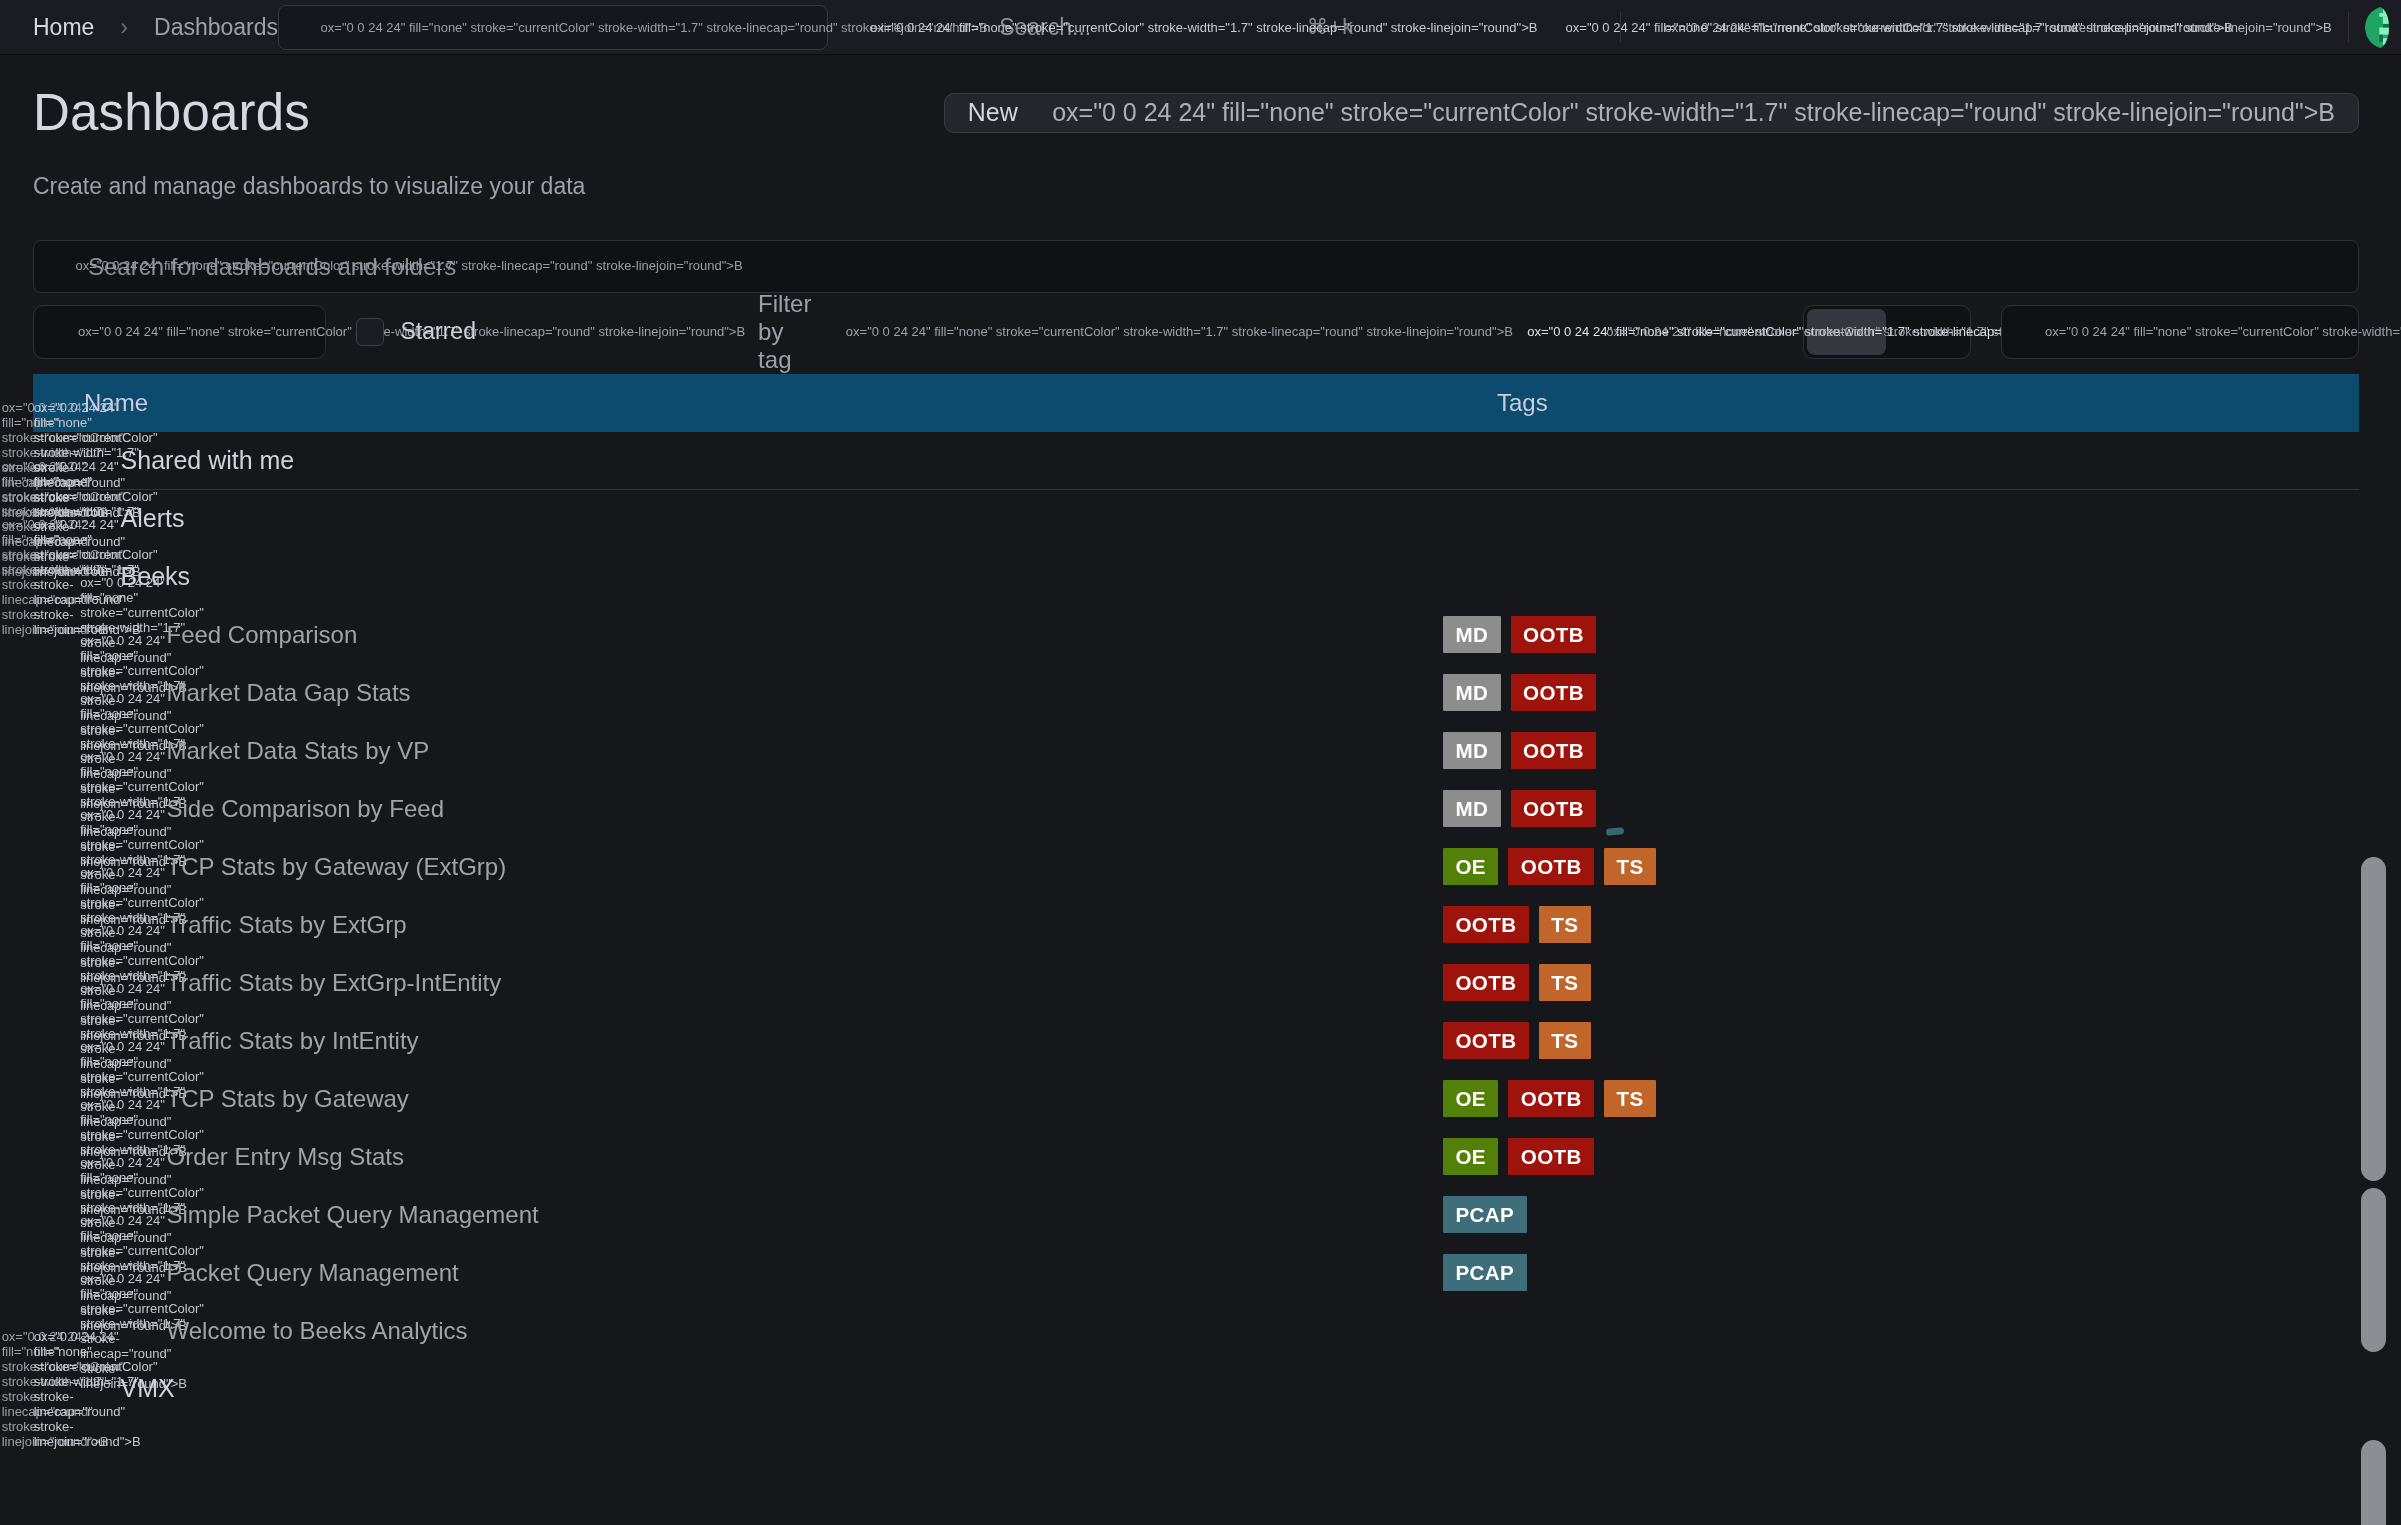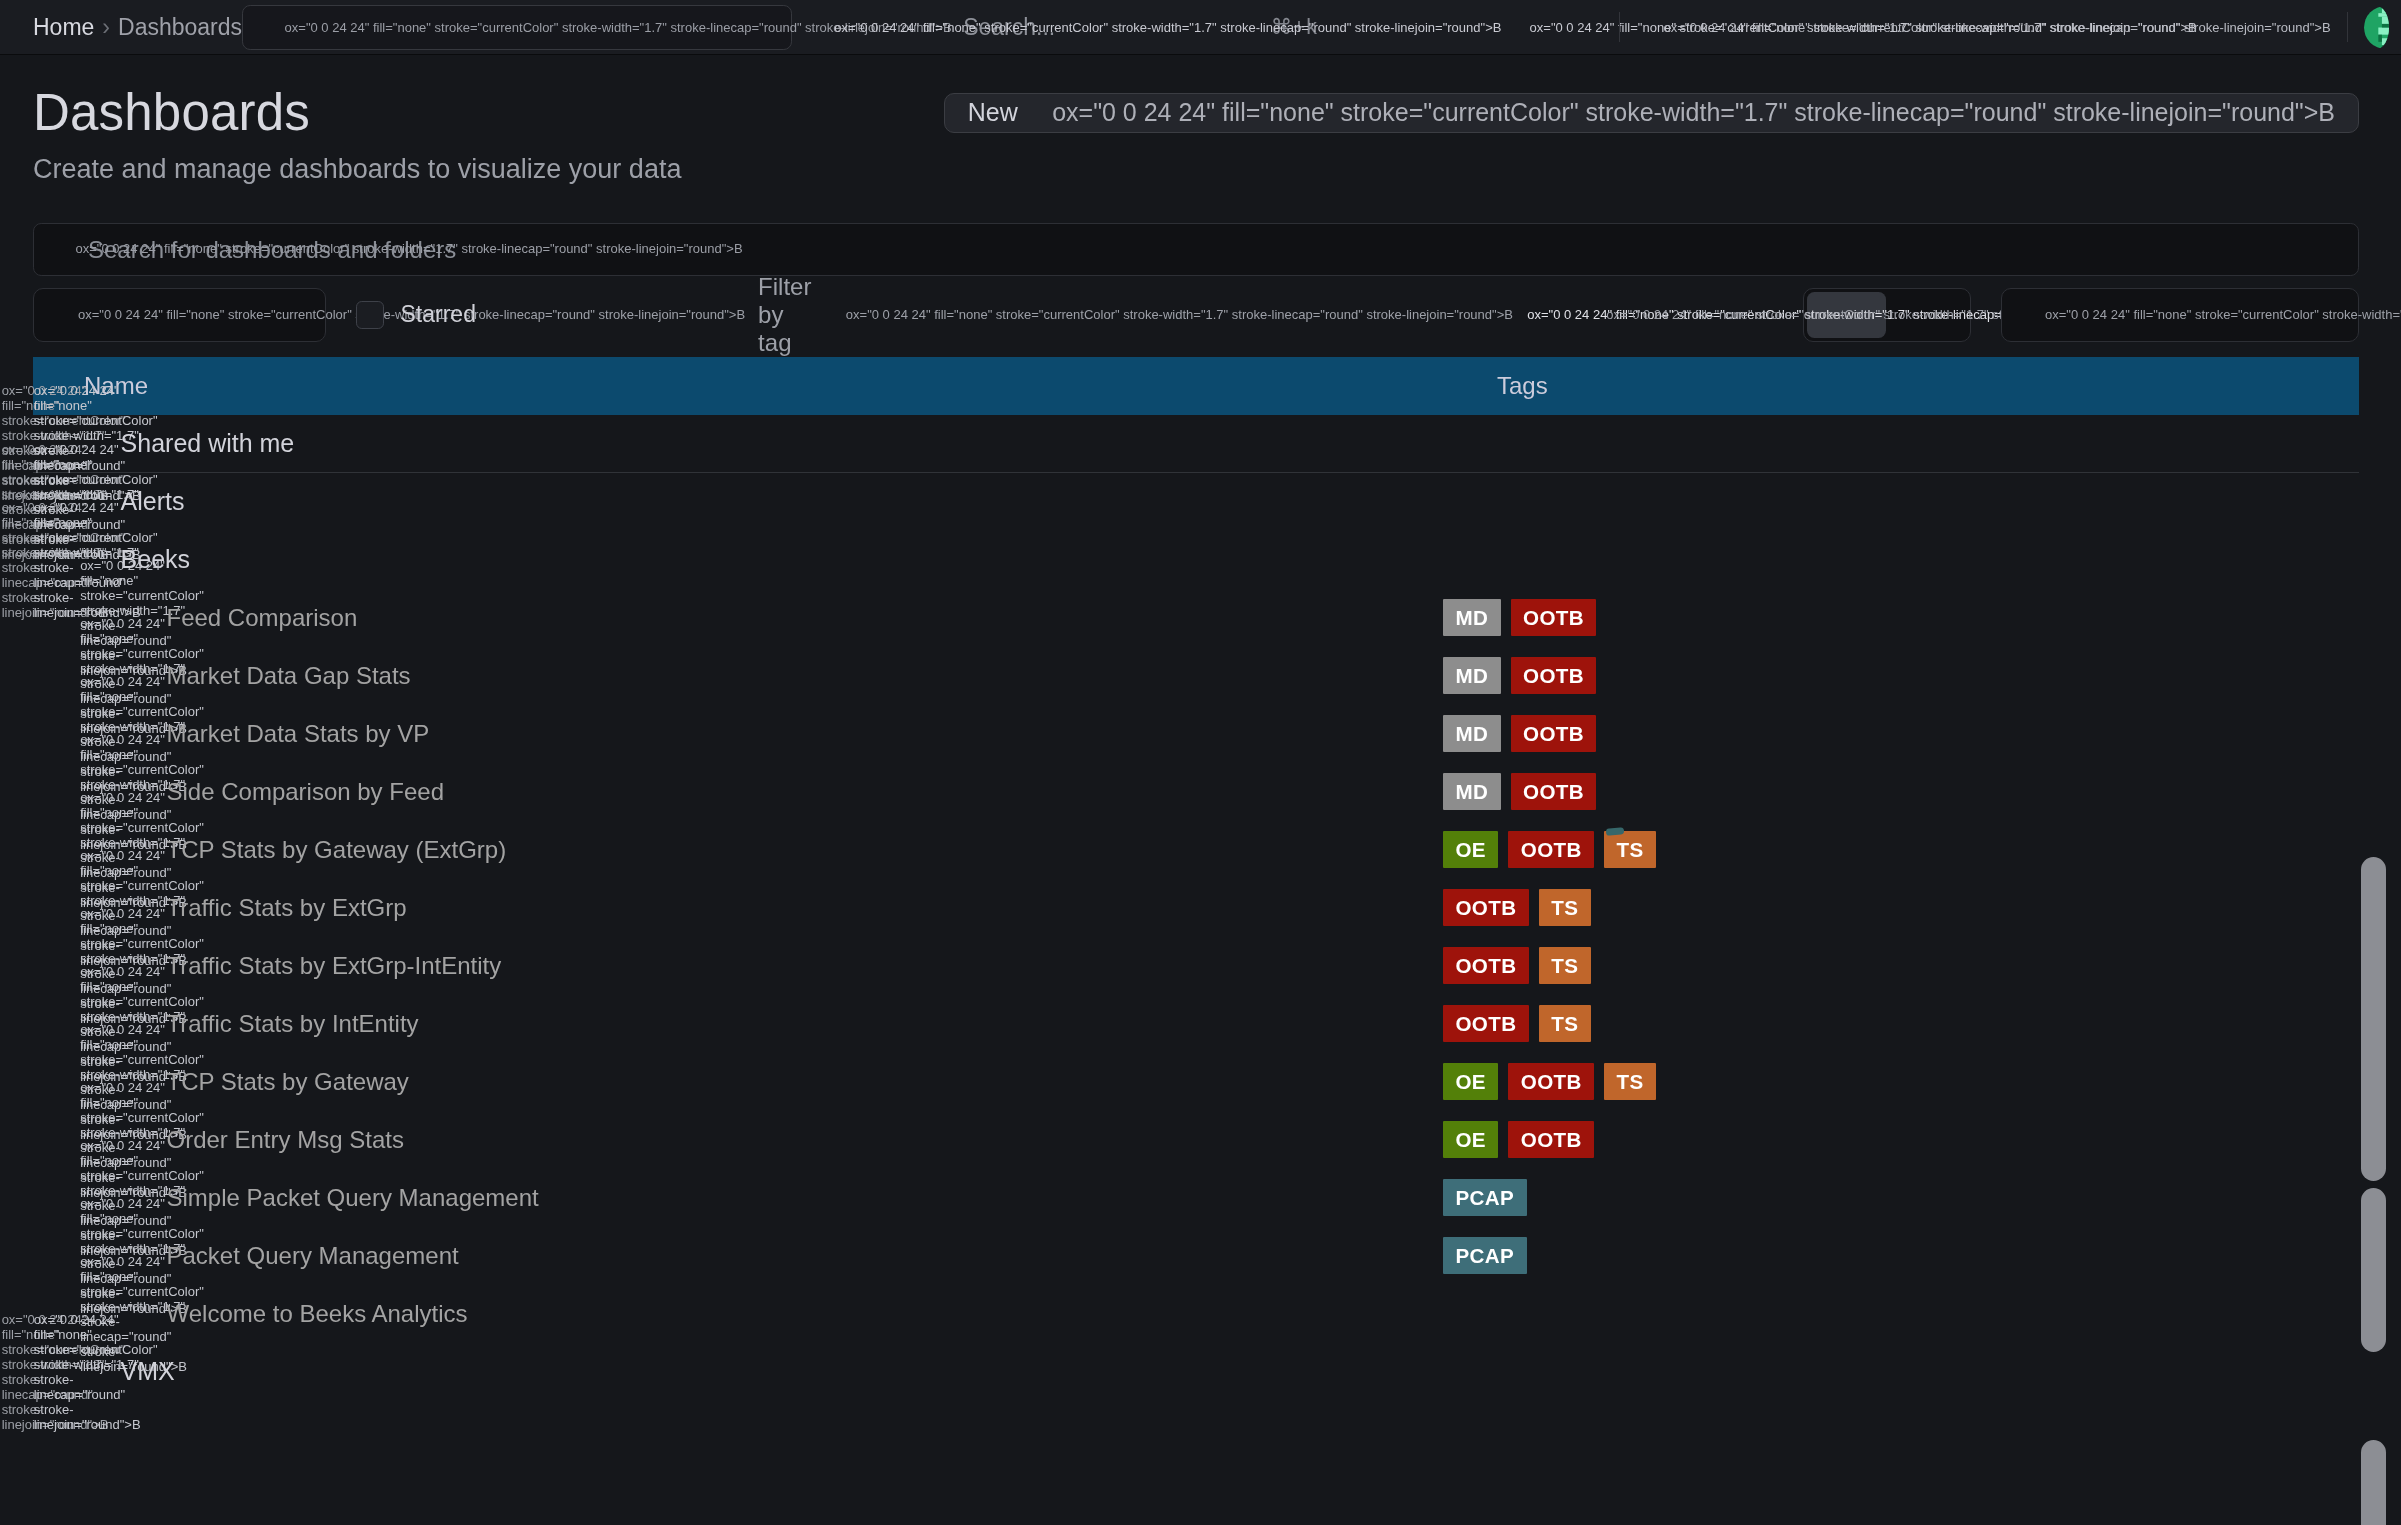--- a/index.html
+++ b/index.html
@@ -12,21 +12,21 @@
   }
   .icon { display: inline-flex; align-items: center; justify-content: center; flex: none; }
   .icon svg { display: block; }
 
   
   .topbar {
     height: 55px; background: #1a1c21; border-bottom: 0.8px solid #0a0b0d;
     display: flex; align-items: center; justify-content: space-between;
     padding: 0 12.4px 0 33px;
   }
-  .breadcrumb { display: flex; align-items: center; gap: 8px; font-size: 23px; }
+  .breadcrumb { display: flex; align-items: center; gap: 26px; font-size: 23px; }
   .bc-home { color: #d8d9e0; font-weight: 500; }
   .bc-sep { color: #6c6f76; }
   .bc-current { color: #9fa1a9; }
   .tb-right { display: flex; align-items: center; gap: 16.5px; }
   .tb-search {
     width: 569px; height: 45px; background: #16171c; border: 0.8px solid #36383e;
     border-radius: 8.2px; display: flex; align-items: center; gap: 11.5px;
     padding: 0 16.5px; color: #9b9ea6;
   }
   .tb-search input {
@@ -37,21 +37,21 @@
   .kbd-hint { color: #84878f; font-size: 21.4px; letter-spacing: 0.8px; }
   .tb-sep { width: 0.8px; height: 30px; background: #32343a; }
   .plus-group { display: flex; align-items: center; gap: 8.2px; color: #c9cad2; cursor: pointer; }
   .help-btn { color: #b9bbc3; }
   .avatar { width: 43px; height: 43px; border-radius: 50%; overflow: hidden; }
 
   
   .page { padding: 0 42px 0 33px; }
   .header-top { display: flex; justify-content: space-between; align-items: center; margin-top: 28px; }
   h1.page-title { font-size: 51px; font-weight: 500; color: #d7d8df; line-height: 59px; letter-spacing: 0.2px; }
-  .subtitle { margin-top: 13px; font-size: 27px; color: #9da0a8; line-height: 28px; }
+  .subtitle { margin-top: 30px; font-size: 23px; color: #9da0a8; line-height: 28px; }
   .new-btn {
     height: 40px; padding: 0 23px; background: #24262c; border: 0.8px solid #3b3d43;
     border-radius: 10px; display: flex; align-items: center; gap: 13px;
     color: #d3d4dc; font-size: 25px; font-weight: 500; cursor: pointer;
   }
   .new-btn .icon { color: #aeb0b8; }
 
   .search-row { margin-top: 40px; position: relative; }
   .main-search {
     width: 100%; height: 53px; background: #101114; border: 0.8px solid #2d2f35;

